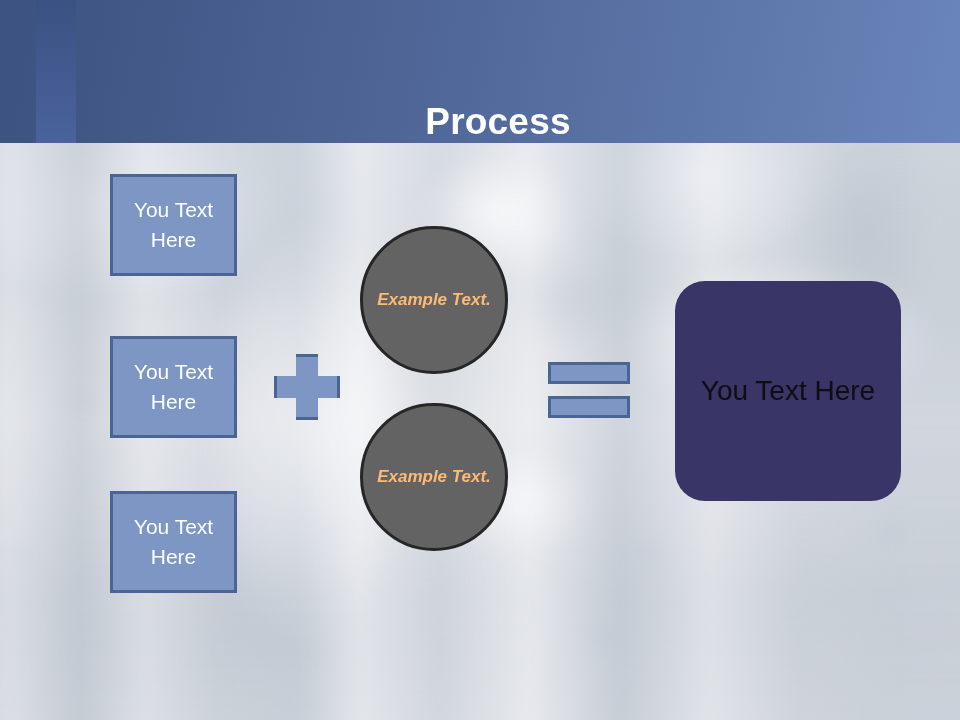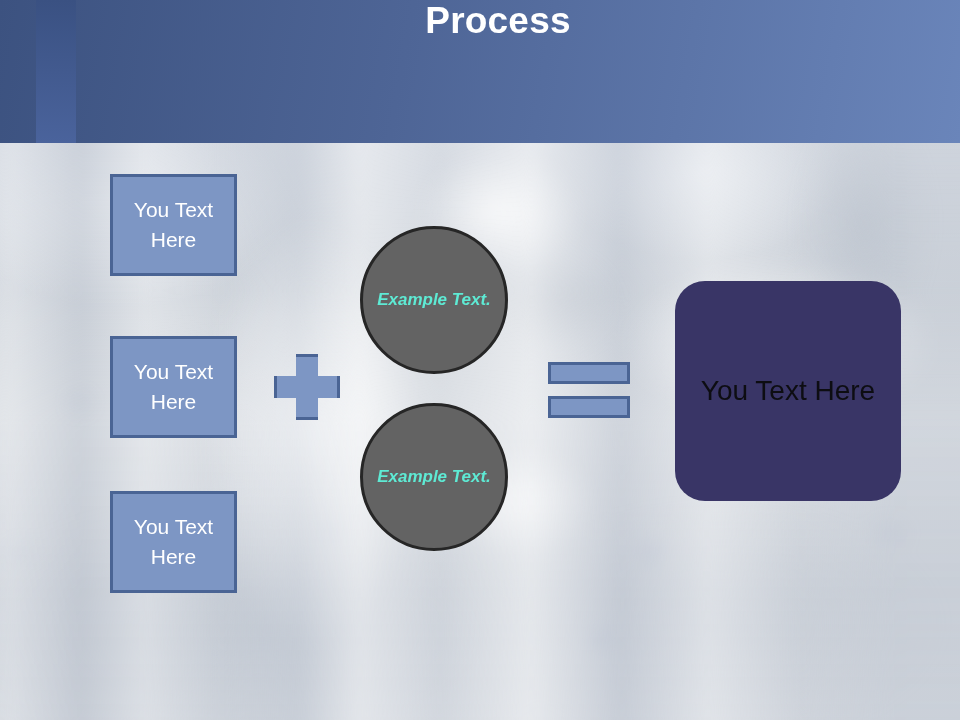--- a/index.html
+++ b/index.html
@@ -115,21 +115,21 @@
     height: 143px;
     background: linear-gradient(180deg, #3a5182 0%, #4a639c 100%);
   }
   .header-title {
     position: absolute;
     left: 76px;
     top: 0;
     width: 884px;
     height: 143px;
     display: flex;
-    align-items: flex-start;
+    align-items: flex-end;
     justify-content: center;
     color: #ffffff;
     font-size: 37px;
     letter-spacing: 0.2px;
     white-space: nowrap;
     padding-right: 40px;
     box-sizing: border-box;
   }
   .title-bold { font-weight: bold; }
   .title-rest { font-weight: normal; }
@@ -178,21 +178,21 @@
     width: 148px;
     height: 148px;
     border-radius: 50%;
     background: #636363;
     border: 3px solid #262626;
     box-sizing: border-box;
     display: flex;
     align-items: center;
     justify-content: center;
     text-align: center;
-    color: #5eead4;
+    color: #fdba74;
     font-size: 17px;
     font-weight: bold;
     font-style: italic;
     line-height: 1.5;
   }
   #circle-1 { left: 360px; top: 226px; }
   #circle-2 { left: 360px; top: 403px; }
 
   
   .equals-op {

